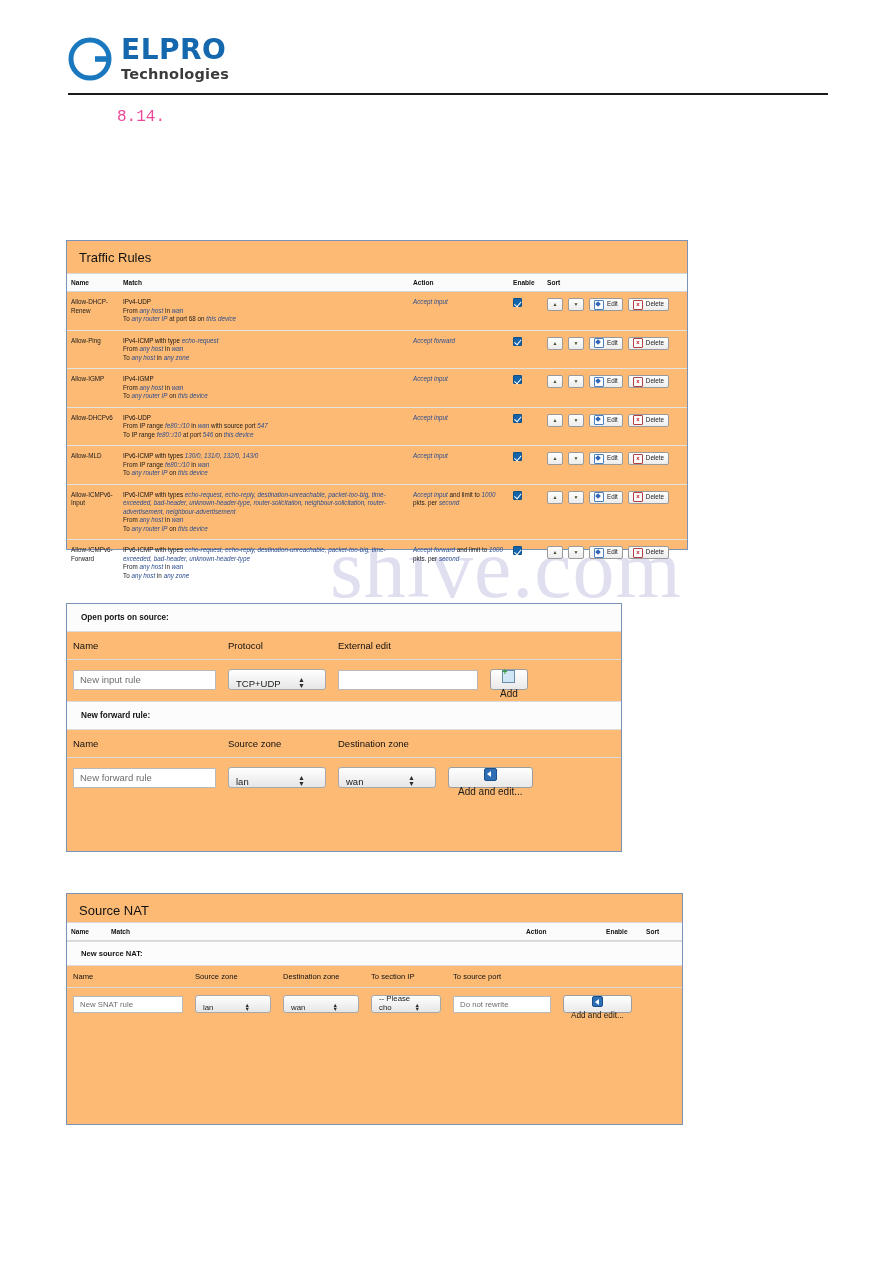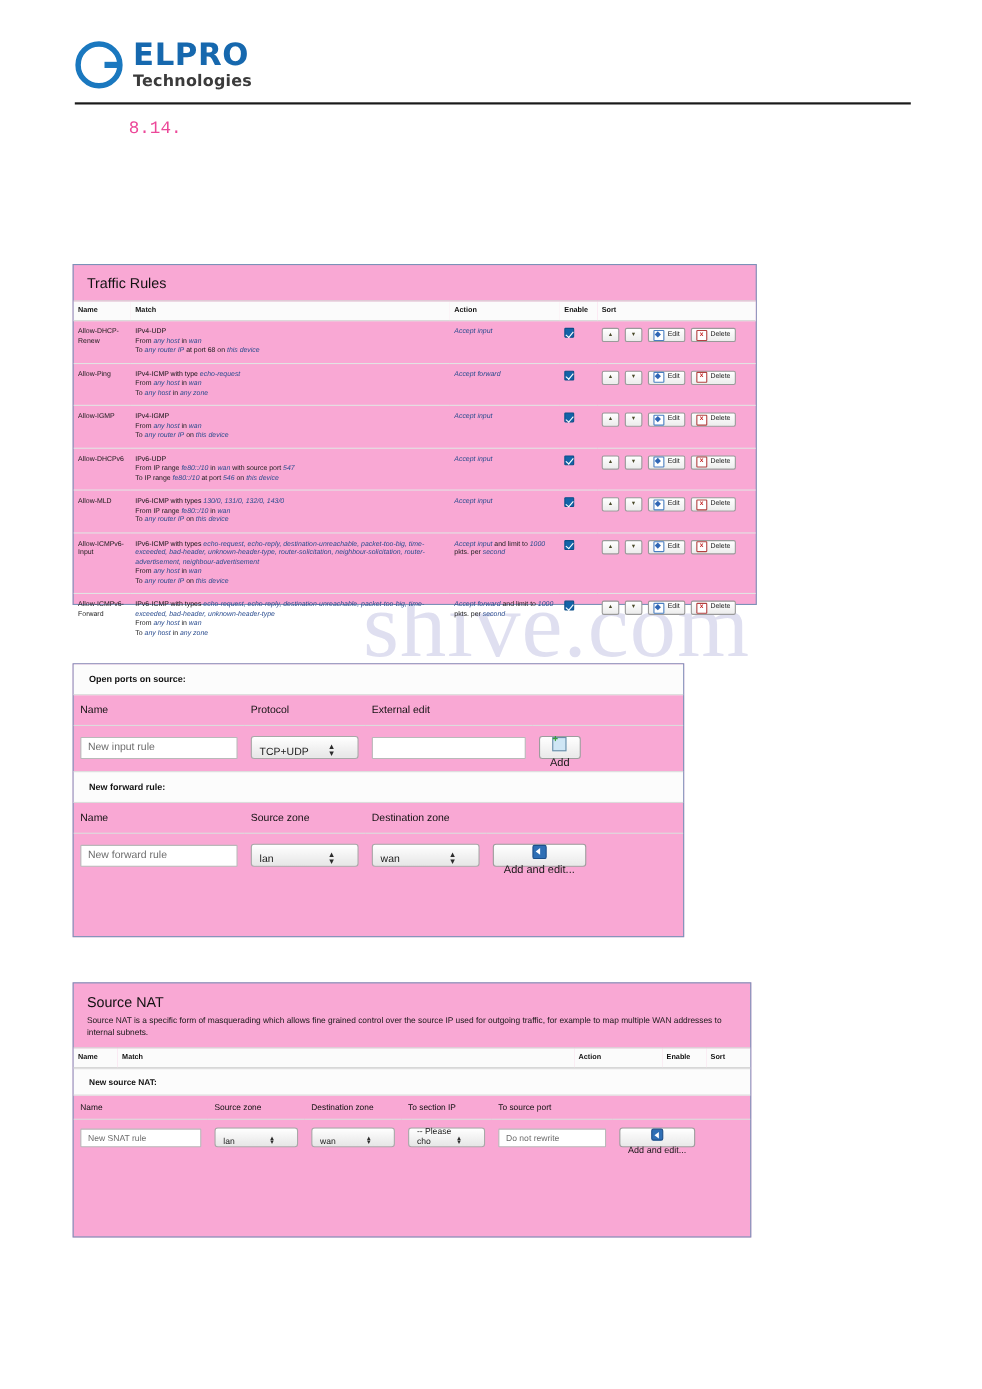--- a/index.html
+++ b/index.html
@@ -69,21 +69,21 @@
     left: 117px;
     top: 108px;
     font-family: Liberation Mono, monospace;
     font-size: 16px;
     color: #ec4899;
   }
 
   
   .panel {
     position: absolute;
-    background: #f9a8d4;
+    background: #fdba74;
     border: 1px solid #7b92b8;
     box-sizing: border-box;
   }
   .panel-title {
     font-size: 11.5px;
     color: #111;
     padding: 9px 12px 8px 12px;
     font-family: "Liberation Sans", sans-serif;
   }
   .panel-title.big {
@@ -697,21 +697,20 @@
           <span>Add and edit...</span>
         </div>
       </td>
     </tr>
   </tbody>
     </table>
 </div>
 
 <div class="panel" style="left:66px; top:893px; width:617px; height:232px;">
   <div class="panel-title big" style="padding-bottom:4px;">Source NAT</div>
-  <div class="panel-desc">Source NAT is a specific form of masquerading which allows fine grained control over the source IP used for outgoing traffic, for example to map multiple WAN addresses to internal subnets.</div>
 
   <table class="cbi">
     <colgroup>
       <col style="width:40px">
         <col>
         <col style="width:80px">
       <col style="width:40px">
         <col style="width:40px">
     </colgroup>
     <thead>

